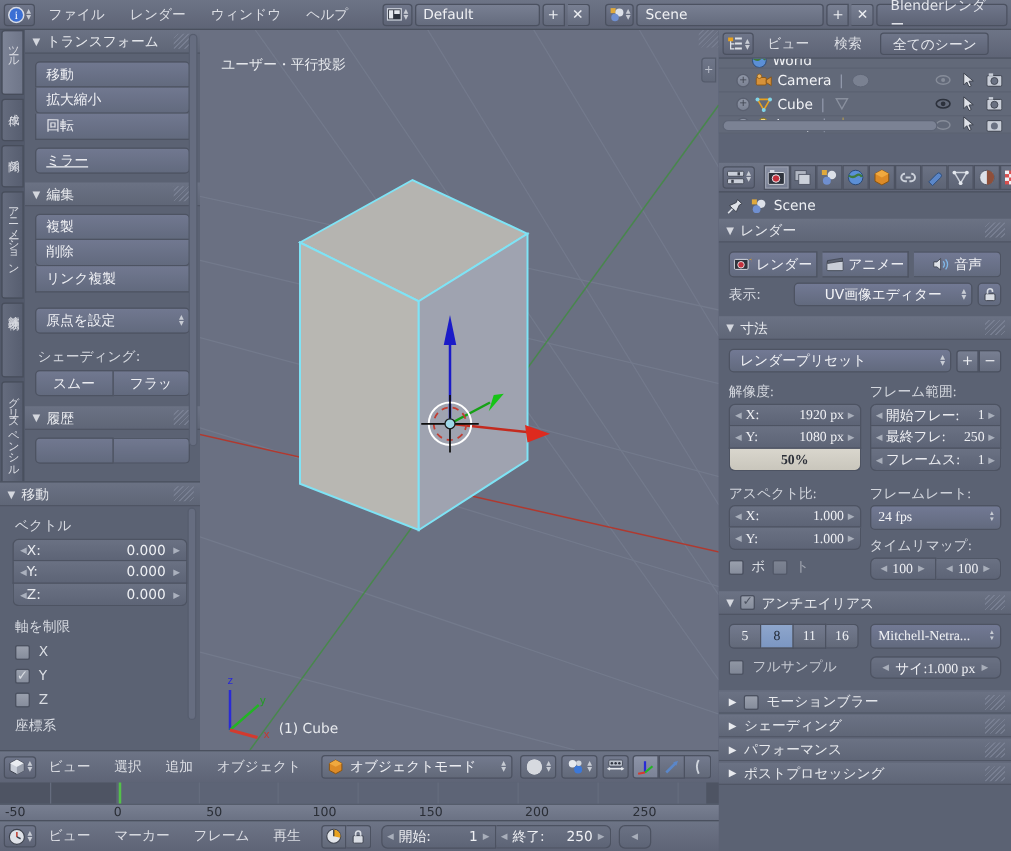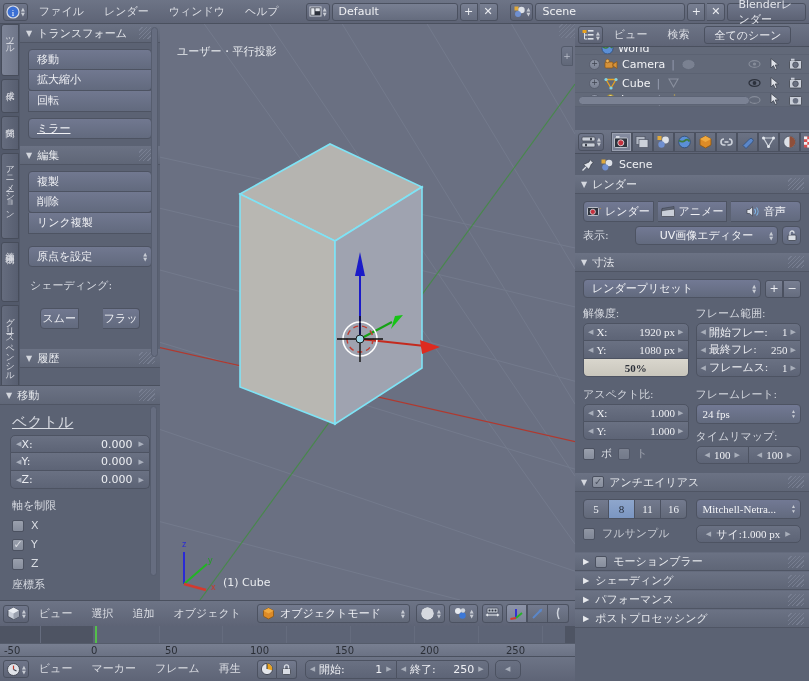--- a/index.html
+++ b/index.html
@@ -102,21 +102,21 @@
   .tbtn.solo { border-radius: 4px; text-decoration: underline; }
   .tcombo {
     display: flex; align-items: center; height: 21px;
     margin: 6px 8px; padding-left: 8px; padding-right: 4px;
     background: linear-gradient(#717890,#626a7e);
     border: 1px solid #4d5362; border-radius: 4px;
     font-size: 11px; color: #f0f1f5;
   }
   .tlabel { padding: 5px 0 3px 10px; font-size: 11px; color: #d5d8df; }
   .pair { display: flex; margin: 0 8px; }
-  .pair .tbtn { flex: 1; margin: 12px; text-align: center; padding-left: 0; }
+  .pair .tbtn { flex: 1; margin: 0; text-align: center; padding-left: 0; }
   .pair .tbtn:first-child { border-radius: 4px 0 0 4px; }
   .pair .tbtn:last-child { border-radius: 0 4px 4px 0; border-left: none; }
   .tscroll {
     position: absolute; right: 2px; top: 3px; width: 7px; height: 330px;
     background: #666d80; border-radius: 4px; border: 1px solid #565d6e;
   }
 
   
   .oppanel {
     position: absolute; left: 0; top: 385px; width: 160px; height: 215px;
@@ -384,21 +384,21 @@
         <svg width="13" height="13" viewBox="0 0 13 13">
           <rect x="1" y="2" width="11" height="9" fill="#2c313c" stroke="#cdd2dc" stroke-width="1"></rect>
           <rect x="2.2" y="3.2" width="3.3" height="6.6" fill="#e3e6ec"></rect>
           <rect x="6.4" y="3.2" width="4.4" height="3" fill="#e3e6ec"></rect>
         </svg>
         <span class="spin">
             <span>▲</span>
             <span>▼</span>
           </span>
       </div>
-      <div class="field-combo" style="width:126px;">Default</div>
+      <div class="field-combo" style="width:100px;">Default</div>
       <div class="sq-btn l">+</div>
       <div class="sq-btn r">✕</div>
     </div>
 
     <div style="display:flex;align-items:center;gap:2px;margin-left:10px;">
       <div class="editor-btn">
         <svg width="13" height="13" viewBox="0 0 13 13">
           <rect x="1.5" y="1.5" width="4" height="4" fill="#e0a93c"></rect>
           <circle cx="8.5" cy="5" r="3.2" fill="#dde1e8"></circle>
           <circle cx="5" cy="9" r="3" fill="#6f8fd0"></circle>
@@ -474,21 +474,21 @@
     </div>
     <div class="tscroll"></div>
   </div>
 
   <div class="oppanel">
     <div class="panel-head">
       <span class="tri">▼</span>
       <span>移動</span>
       <span class="grip"></span>
     </div>
-    <div style="padding:8px 0 3px 12px;font-size:15px;color:#d8dbe2;text-decoration:underline;">ベクトル</div>
+    <div style="padding:8px 0 3px 12px;font-size:11px;color:#d8dbe2;">ベクトル</div>
     <div class="numfield top">
       <span class="arw">◀</span>
       <span class="k">X:</span>
       <span class="v">0.000</span>
       <span class="arw">▶</span>
     </div>
     <div class="numfield mid">
       <span class="arw">◀</span>
       <span class="k">Y:</span>
       <span class="v">0.000</span>

